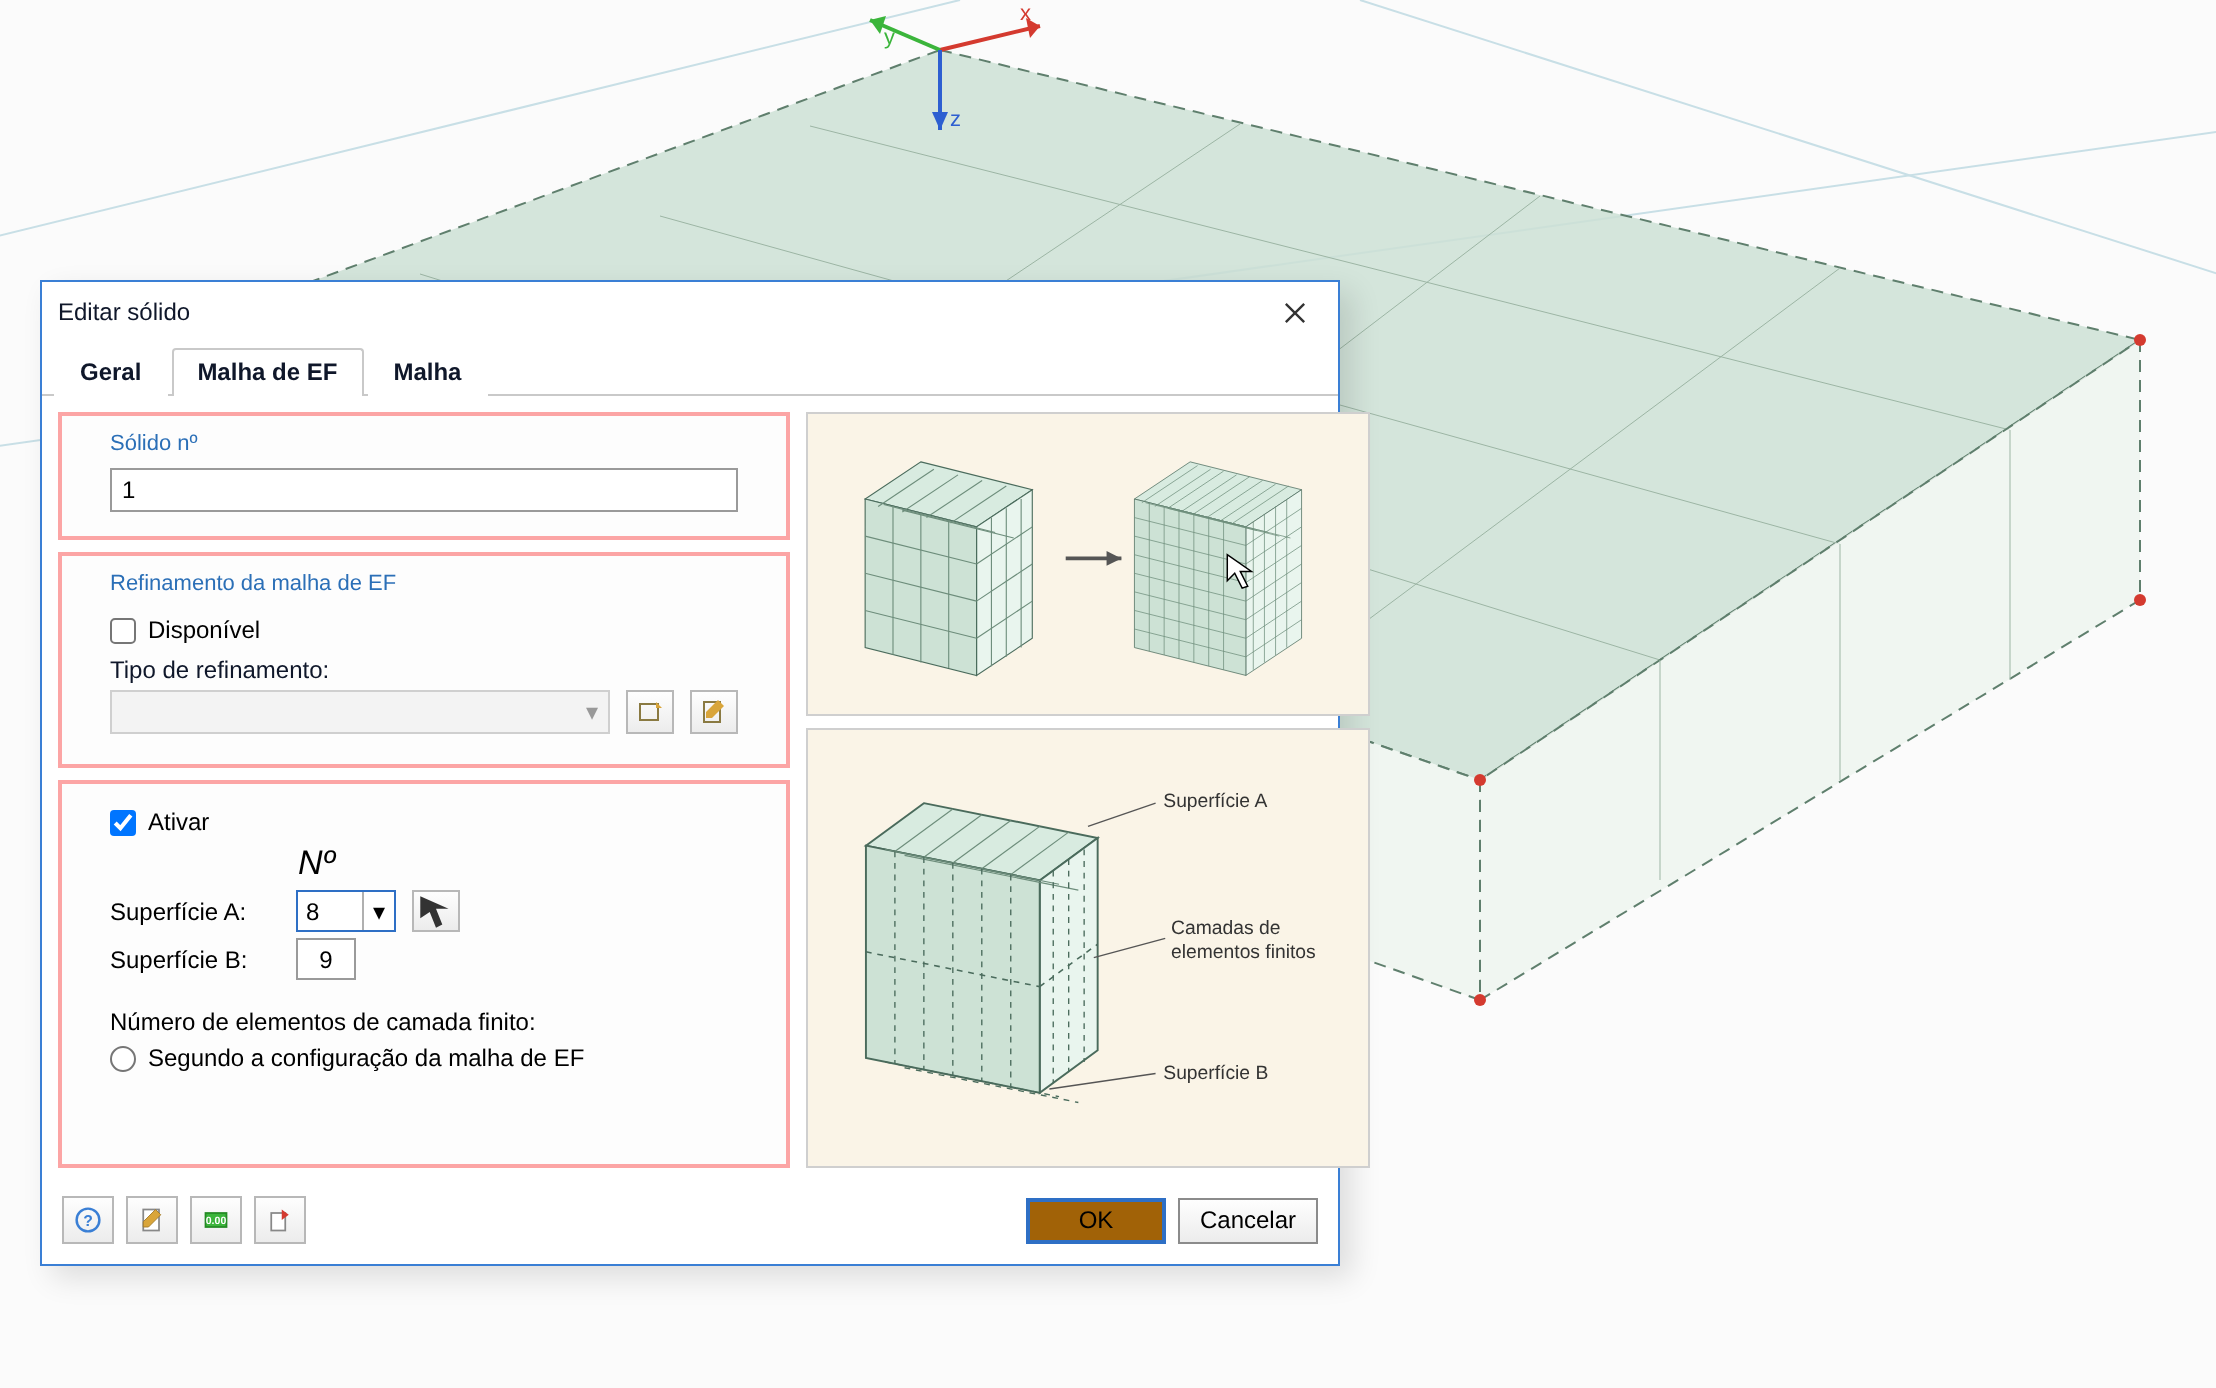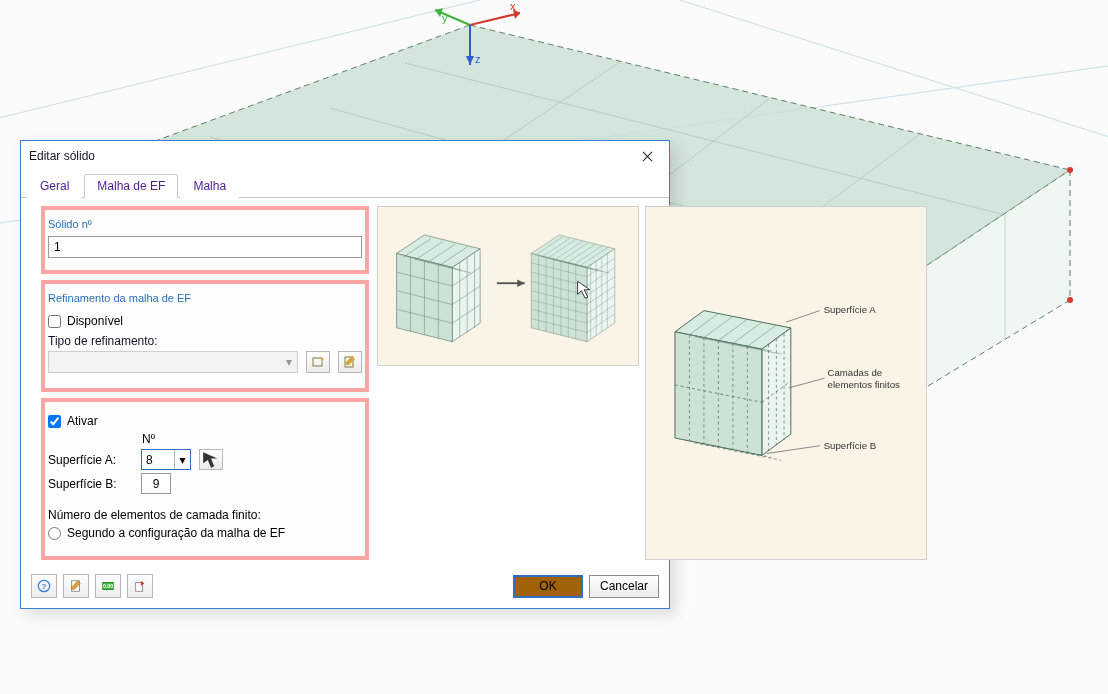--- a/index.html
+++ b/index.html
@@ -58,25 +58,26 @@
       display: flex;
       padding: 0 6px;
       margin-top: 2px;
       border-bottom: 1px solid #c9c9c9;
     }
     .tab {
       padding: 4px 12px 5px;
       border: 1px solid transparent;
       border-bottom: none;
       margin-right: 2px;
-      color: #4c1d95;
+      color: #0f172a;
       cursor: pointer;
       position: relative;
       top: 1px;
       background: #fff;
+      font-weight: bold;
     }
     .tab.active {
       border-color: #c9c9c9;
       background: #ffffff;
       border-radius: 2px 2px 0 0;
     }
 
     .content {
       display: flex;
       gap: 8px;
@@ -84,30 +85,30 @@
     }
     .left-col {
       flex: 0 0 330px;
       display: flex;
       flex-direction: column;
       gap: 6px;
     }
     .right-col {
       flex: 1;
       display: flex;
+      flex-direction: column;
       gap: 6px;
       border-radius: 14px;
     }
 
     .group {
-      border: 4px solid #fca5a5;
+      border: 2px solid #fca5a5;
       background: #fdfdfd;
-      padding: 8px 3px 12px;
+      padding: 8px 24px 12px;
       position: relative;
-      margin-left: 12px;
     }
     .group-title {
       color: #2b6fb7;
       font-size: 11px;
       padding-bottom: 6px;
     }
     .right-group {
       border: 1px solid #cfcfcf;
       background: #faf4e7;
       flex: 1;
@@ -143,21 +144,21 @@
       background: linear-gradient(#fefefe,#ececec);
       display: inline-flex;
       align-items: center;
       justify-content: center;
       cursor: pointer;
     }
     .icon-btn svg { width: 14px; height: 14px; }
 
     .row { display: flex; align-items: center; gap: 8px; margin: 3px 0; }
     .surf-label { width: 85px; }
-    .col-header { font-size: 12px; padding-left: 94px; margin-top: 4px; }
+    .col-header { font-size: 17px; padding-left: 94px; margin-top: 4px; font-style: italic; }
     .combo {
       width: 50px; height: 21px;
       border: 1px solid #2e6fc5;
       display: flex; align-items: center;
       background: #fff;
     }
     .combo .val { flex:1; padding: 0 4px; font-size: 12px; }
     .combo .caret {
       width: 16px; height: 100%;
       border-left: 1px solid #b0b0b0;

